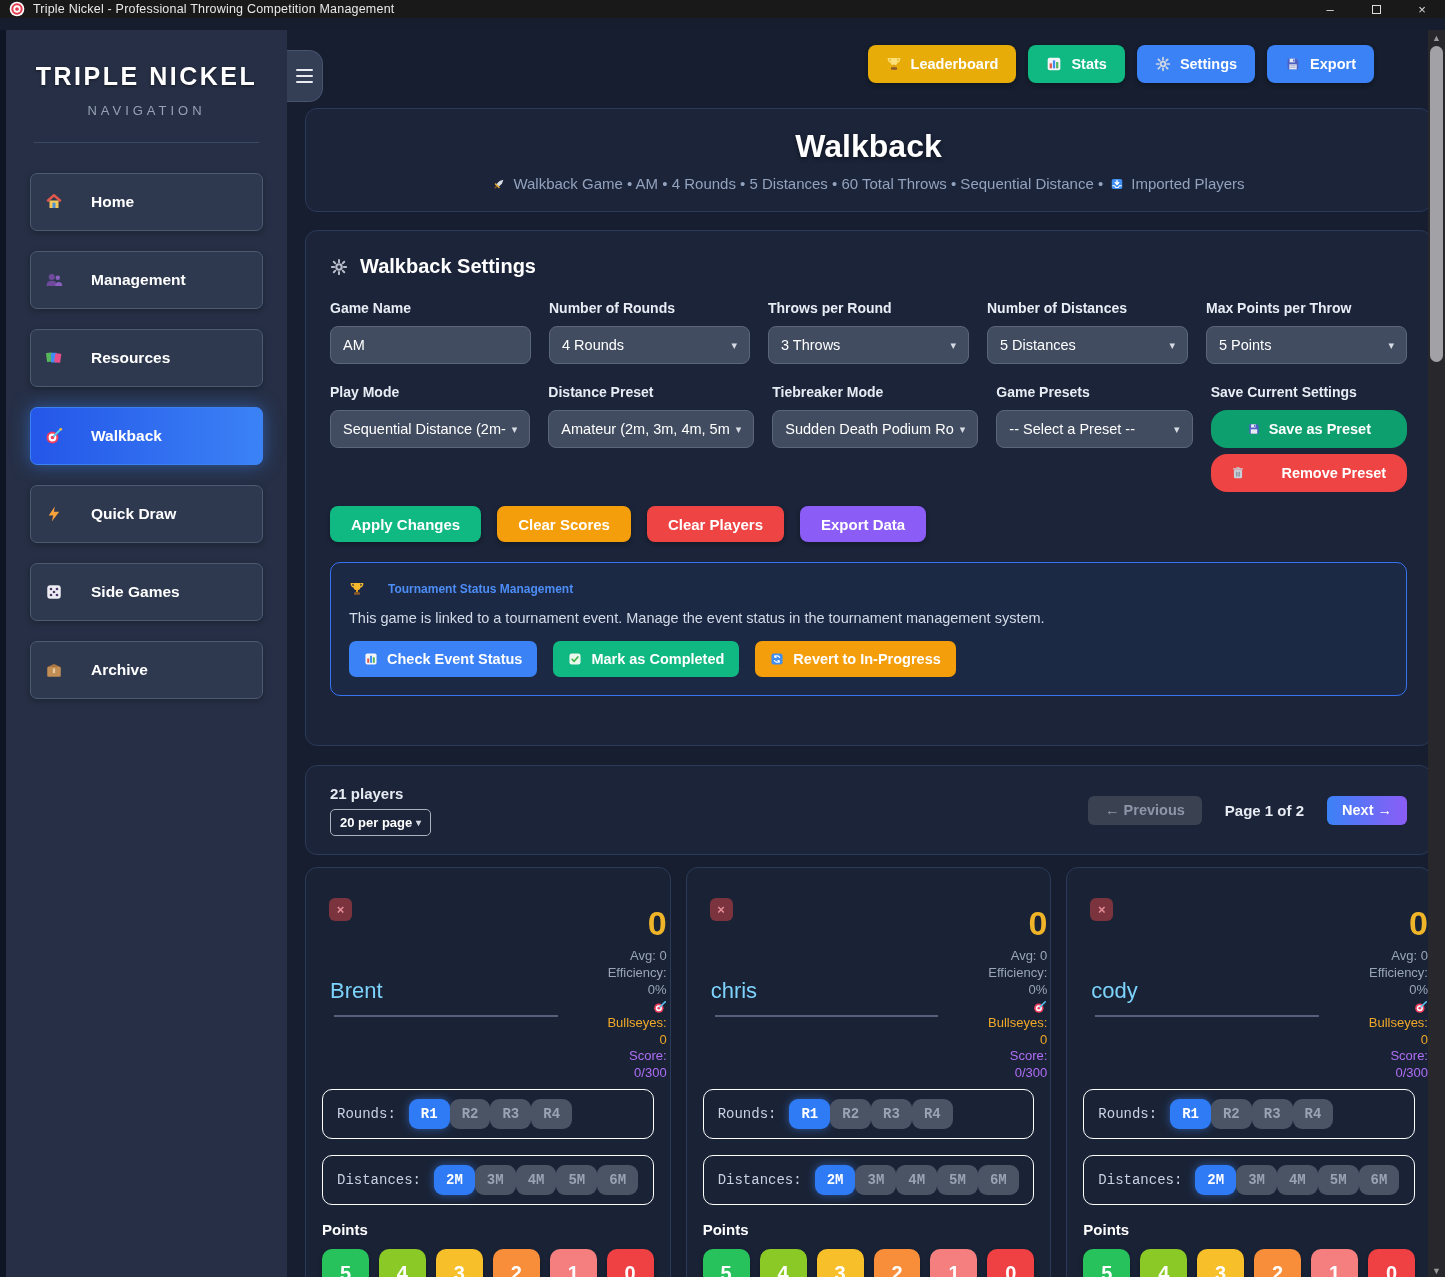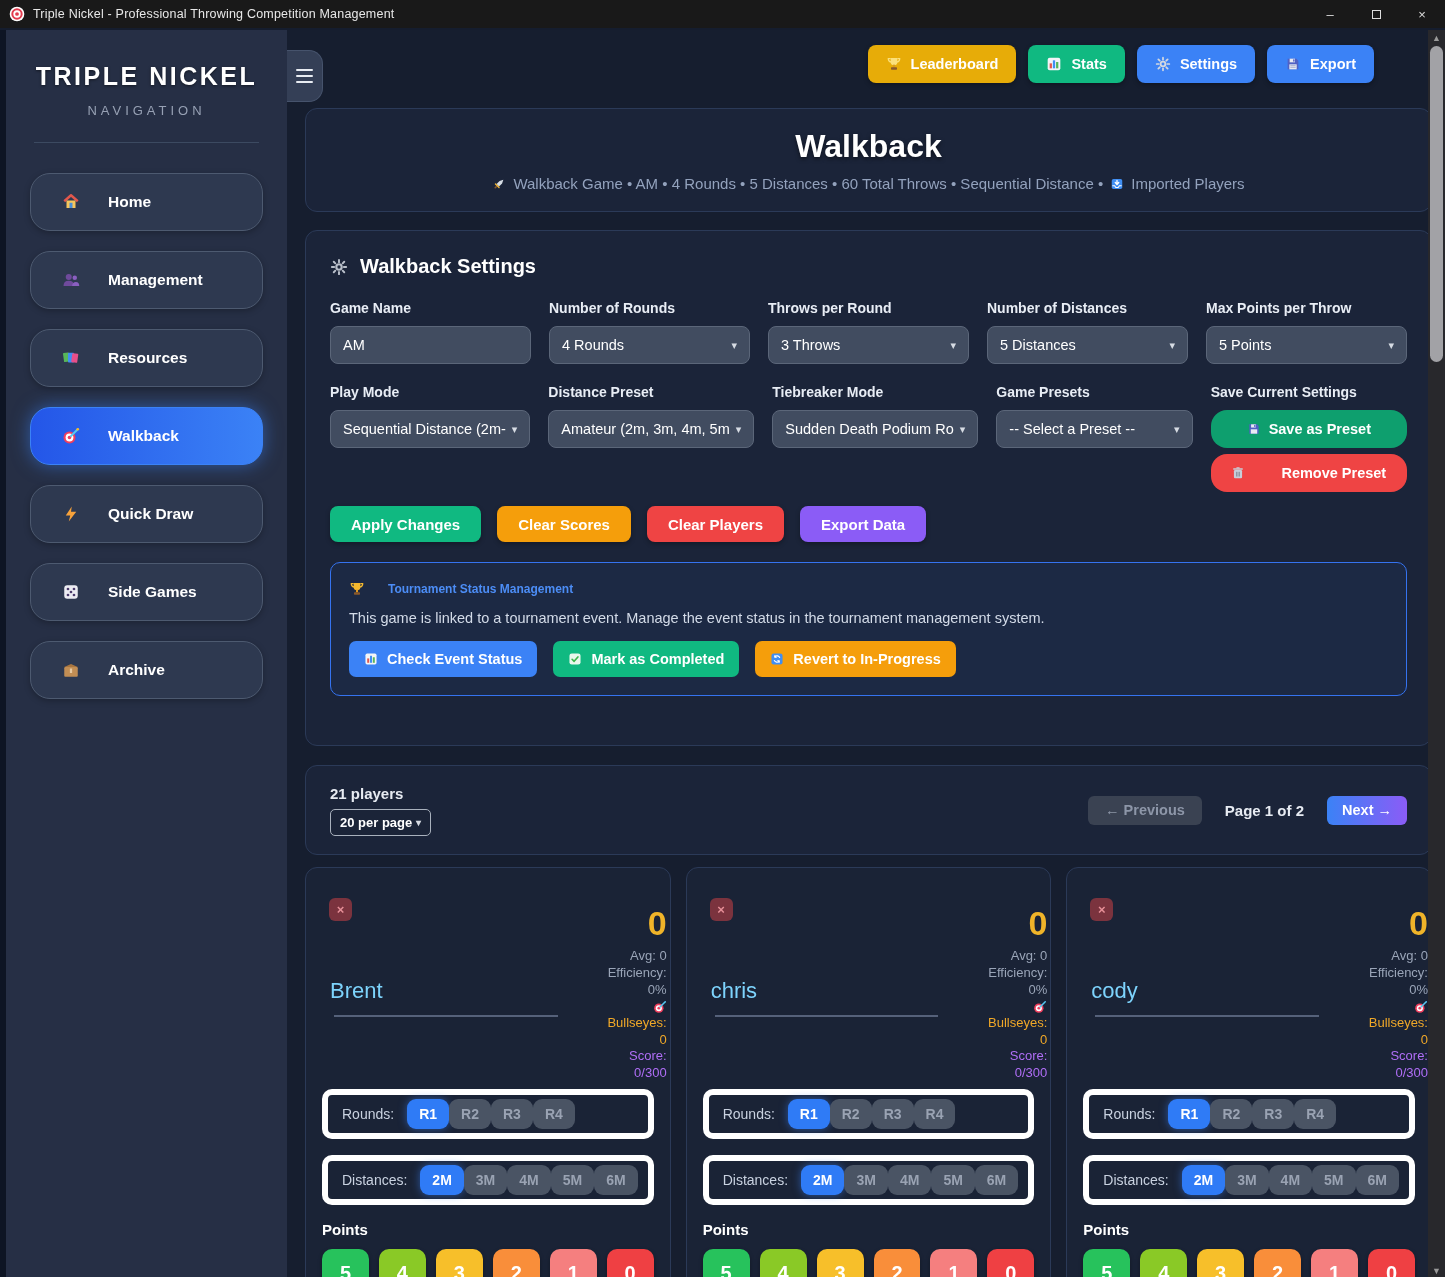--- a/index.html
+++ b/index.html
@@ -1,41 +1,41 @@
 <!DOCTYPE html>
 <html><head>
 <meta charset="utf-8">
 <style>
   * { margin:0; padding:0; box-sizing:border-box; }
   html,body { width:1445px; height:1277px; overflow:hidden; background:#151d2e;
     font-family:"Liberation Sans", sans-serif; -webkit-font-smoothing:antialiased; }
 
   
-  .titlebar { position:absolute; top:0; left:0; width:1445px; height:28px; background:#191919;
+  .titlebar { position:absolute; top:0; left:0; width:1445px; height:18px; background:#191919;
     display:flex; align-items:center; color:#e8e8e8; z-index:50; }
   .titlebar .app-icon { width:16px; height:16px; margin-left:9px; }
   .titlebar .title { font-size:12.5px; margin-left:8px; letter-spacing:.2px; }
   .win-controls { margin-left:auto; display:flex; height:30px; }
   .win-btn { width:46px; height:30px; display:flex; align-items:center; justify-content:center;
     color:#ddd; font-size:13px; cursor:default; }
   .win-btn .maxbox { width:9px; height:9px; border:1.3px solid #ddd; display:block; }
 
   
   .app { position:absolute; top:30px; left:0; right:0; bottom:0; display:flex; }
   .left-strip { width:6px; background:#0e1524; }
 
   
   .sidebar { width:281px; background:#262f45; padding-top:32px; flex-shrink:0; }
   .brand { text-align:center; color:#fff; font-size:25px; font-weight:800; letter-spacing:2.5px;
     text-shadow:0 1px 3px rgba(0,0,0,.5); }
   .brand-sub { text-align:center; color:#97a1b4; font-size:13px; letter-spacing:4px; margin-top:12px; }
   .side-divider { border:none; border-top:1px solid #3c4a61; margin:24px 28px 30px 28px; }
   .nav { padding:0 24px; }
-  .nav-item { height:58px; border-radius:20px; border:1px solid #4d5a70; background:#2e3950;
-    display:flex; align-items:center; padding-left:29px; margin-bottom:20px; cursor:pointer;
+  .nav-item { height:58px; border-radius:7px; border:1px solid #4d5a70; background:#2e3950;
+    display:flex; align-items:center; padding-left:12px; margin-bottom:20px; cursor:pointer;
     box-shadow:0 2px 6px rgba(0,0,0,.25); }
   .nav-item .nav-ic { width:22px; height:22px; display:flex; align-items:center; justify-content:center; }
   .nav-item .nav-lbl { color:#fff; font-size:15.5px; font-weight:700; margin-left:26px; }
   .nav-item.active { background:linear-gradient(90deg,#2456e8,#3b82f6); border-color:#3b82f6;
     box-shadow:0 0 18px rgba(59,130,246,.55); }
 
   
   .main { position:relative; flex:1; background:#161e2f; overflow:hidden; }
   .hamburger { position:absolute; left:0; top:20px; width:36px; height:52px; background:#343f56;
     border:1px solid #46536c; border-left:none; border-radius:0 14px 14px 0; display:flex;
@@ -118,22 +118,22 @@
     display:flex; align-items:center; justify-content:center; font-family:inherit; }
   .card-head { position:relative; height:207px; }
   .stats { position:absolute; right:-9px; top:24px; width:110px; text-align:right;
     font-size:13px; line-height:1.3; color:#9aa5b8; }
   .stats .big { color:#f0b429; font-size:34px; font-weight:800; line-height:1; margin-bottom:8px; }
   .stats .orange { color:#f0a828; }
   .stats .purple { color:#b06ef7; }
   .stats .ticon { display:flex; justify-content:flex-end; padding:1px 0; }
   .pname { position:absolute; left:12px; top:96px; color:#7dd3fc; font-size:22px; font-weight:400; }
   .pline { position:absolute; left:16px; right:100px; top:133px; border-top:2px solid #55617a; }
-  .chip-box { border:6px solid #ffffff; border-radius:10px; padding:9px 14px; display:flex;
-    align-items:center; gap:13px; margin:0 4px 16px 4px; height:50px; }
+  .chip-box { border:1px solid #ffffff; border-radius:10px; padding:9px 14px; display:flex;
+    align-items:center; gap:13px; margin:0 4px 16px 4px; height:50px;font-family:Liberation Mono, monospace; }
   .chip-lbl { color:#c9d2e0; font-size:14px; flex-shrink:0; }
   .chips { display:flex; }
   .chip { border:none; border-radius:9px; padding:7px 12px; background:#4a5464; color:#9aa3b3;
     font-size:14px; font-weight:800; cursor:pointer; font-family:inherit; }
   .chip.active { background:#2f7bf6; color:#fff; box-shadow:0 0 9px rgba(59,130,246,.55); }
   .points-label { color:#fff; font-size:15px; font-weight:800; margin:4px 4px 11px 4px; }
   .points-row { display:flex; gap:10px; margin:0 4px; }
   .pt-btn { flex:1; height:48px; border:none; border-radius:10px; color:#fff; font-size:20px;
     font-weight:800; cursor:pointer; font-family:inherit; box-shadow:0 2px 4px rgba(0,0,0,.35); }
   .pt-0 { background:#27c25c; } .pt-1 { background:#8ac926; } .pt-2 { background:#f7bf2a; }

